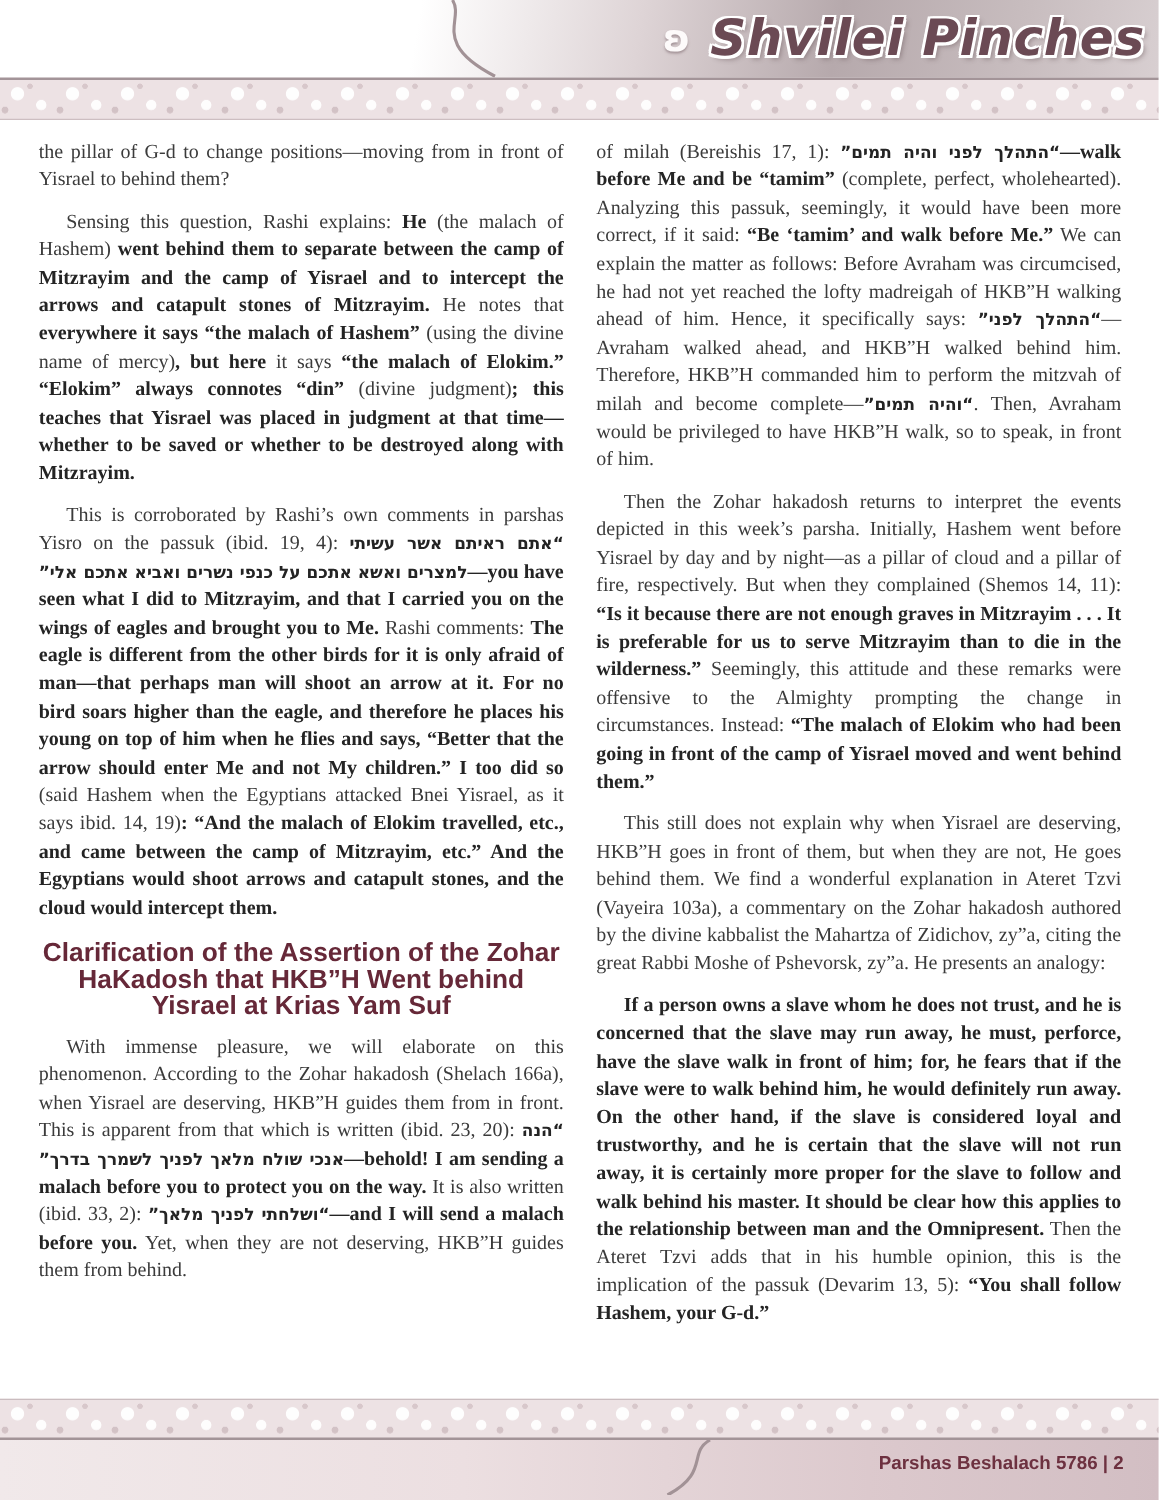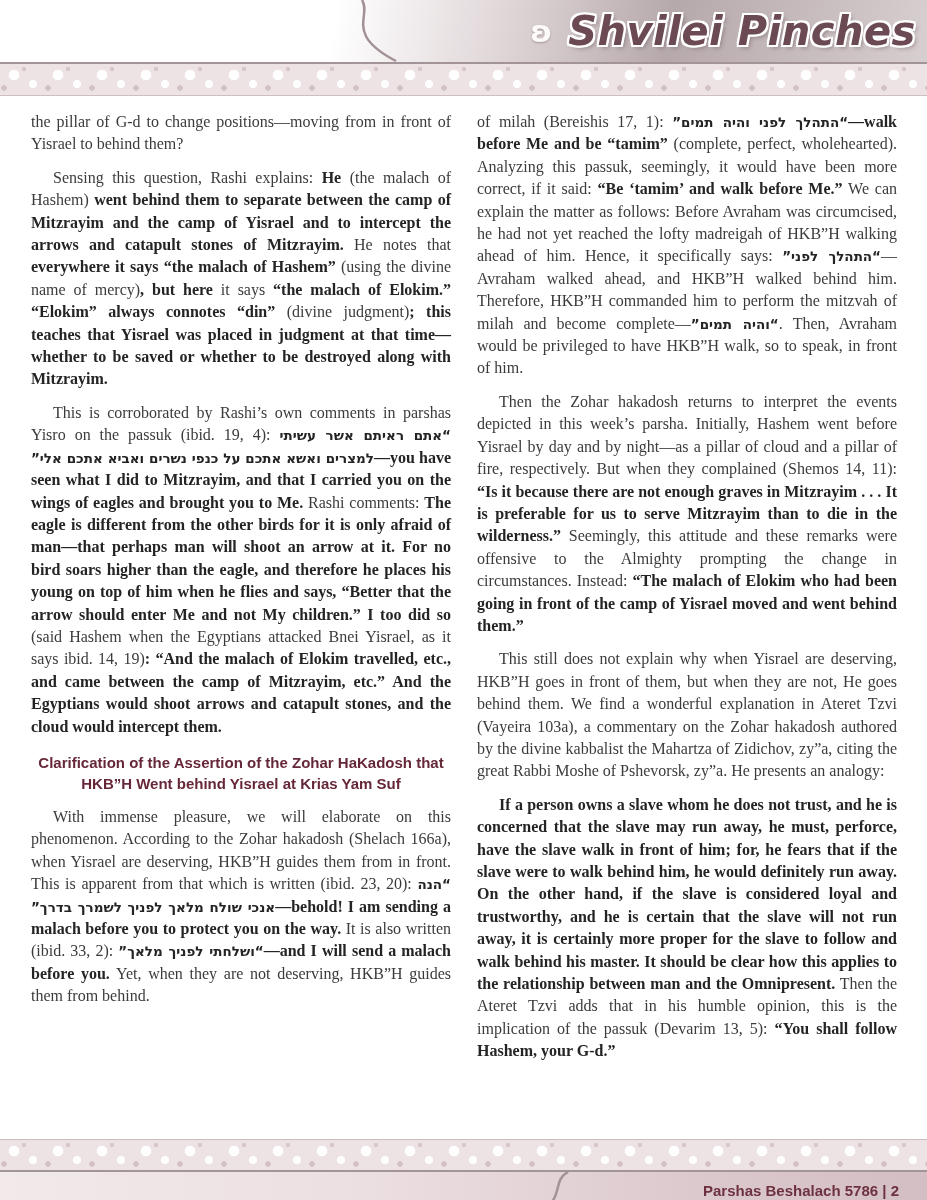--- a/index.html
+++ b/index.html
@@ -58,29 +58,29 @@
   }
   p.para { margin:0 0 11px 0; text-indent:22px; }
   p.para.noindent { text-indent:0; }
   .b { font-weight:bold; color:#242424; }
   .he {
     font-family:"DejaVu Sans", sans-serif; font-weight:bold;
     font-size:13.5px; color:#242424; unicode-bidi:isolate;
   }
   h2.sec-heading {
     font-family:"Liberation Sans", sans-serif; font-weight:700;
-    color:#662838; font-size:15px; line-height:21px;
+    color:#662838; font-size:21px; line-height:21px;
     text-align:center; text-indent:0; margin:14px 0 12px 0;
   }
 
   
   .footer { position:absolute; left:0; right:0; bottom:0; }
   .footer .lace { border-top:1px solid #cabcbf; border-bottom:2px solid #a39498; height:30px; }
   .footer-band {
-    height:28px; position:relative;
+    height:48px; position:relative;
     background:linear-gradient(to right, #f1e9ea 0%, #ecdfe1 40%, #dcc9cd 75%, #d2bec3 100%);
     text-decoration:underline;
   }
   .footer-curve { position:absolute; left:520px; top:0; width:70px; height:44px; }
   .footer-label {
     position:absolute; right:28px; top:10px;
     font-family:"Liberation Sans", sans-serif; font-weight:bold;
     font-size:15px; color:#6d3140;
   }
 </style>

